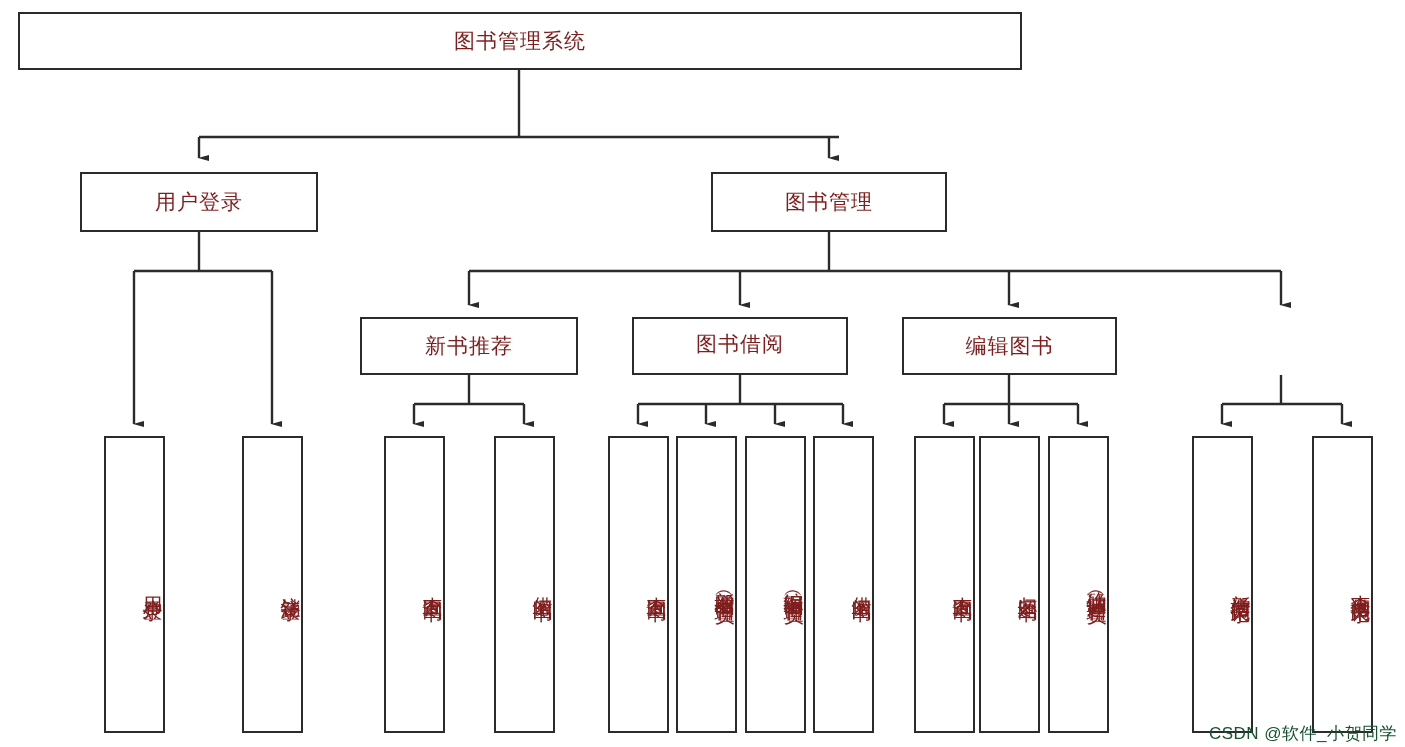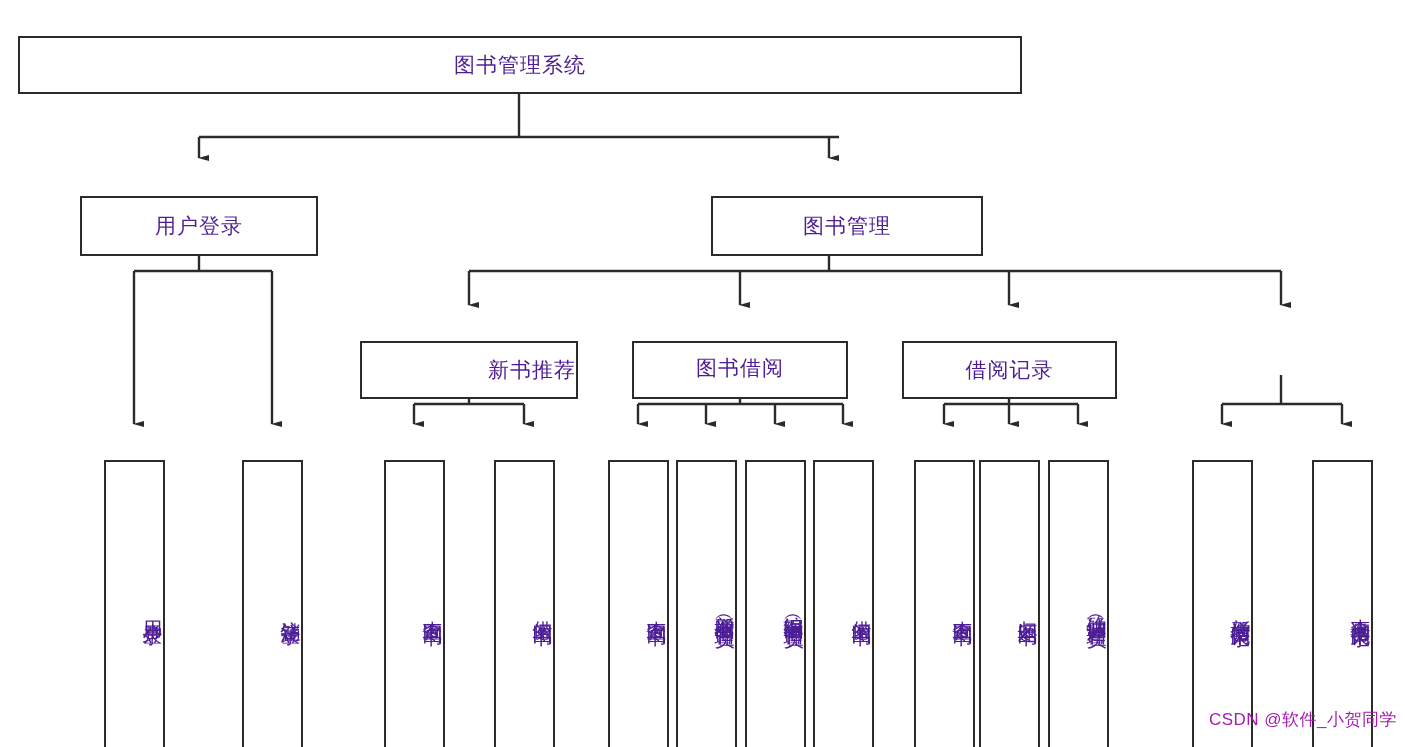--- a/index.html
+++ b/index.html
@@ -23,24 +23,23 @@
     pointer-events:none;
   }
   .node{
     position:absolute;
     box-sizing:border-box;
     background:#ffffff;
     border:2px solid #2b2b2b;
     display:flex;
     align-items:center;
     justify-content:center;
-    color:#4c1d95;
+    color:#7f1d1d;
     line-height:1.12;
     text-align:center;
-    margin-top:24px;
   }
   .node.h{
     font-size:21px;
     letter-spacing:1px;
   }
   .node.v{
     font-size:20px;
     letter-spacing:2px;
     writing-mode:vertical-rl;
     text-orientation:upright;
@@ -51,23 +50,23 @@
   .node.v .vtext{
     writing-mode:vertical-rl;
     text-orientation:upright;
     white-space:nowrap;
     line-height:1.05;
   }
   .node .htext{white-space:nowrap;}
   #watermark{
     position:absolute;
     right:8px;
-    bottom:16px;
+    bottom:2px;
     font-size:17px;
-    color:#a21caf;
+    color:#14532d;
     letter-spacing:0.5px;
     white-space:nowrap;
     font-family:"Liberation Sans","DejaVu Sans",sans-serif;
   }
 </style>
 </head>
 <body>
 
 <div id="canvas">
 
@@ -121,32 +120,32 @@
     </g>
   </svg>
 
   <div class="node h" style="left:18px; top:12px; width:1004px; height:58px;">
     <span class="htext">图书管理系统</span>
   </div>
 
   <div class="node h" style="left:80px; top:172px; width:238px; height:60px;">
     <span class="htext">用户登录</span>
   </div>
-  <div class="node h" style="left:711px; top:172px; width:272px; height:60px;">
+  <div class="node h" style="left:711px; top:172px; width:236px; height:60px;">
     <span class="htext">图书管理</span>
   </div>
 
-  <div class="node h" style="left:360px; top:317px; width:218px; height:58px;justify-content:flex-end;">
+  <div class="node h" style="left:360px; top:317px; width:218px; height:58px;">
     <span class="htext">新书推荐</span>
   </div>
   <div class="node h" style="left:632px; top:317px; width:216px; height:58px;font-family:Liberation Mono, monospace;">
     <span class="htext">图书借阅</span>
   </div>
   <div class="node h" style="left:902px; top:317px; width:215px; height:58px;">
-    <span class="htext">借阅记录</span>
+    <span class="htext">编辑图书</span>
   </div>
 
   <div class="node v" style="left:104px; top:436px; width:61px; height:297px;">
     <span class="vtext">用户登录</span>
   </div>
   <div class="node v" style="left:242px; top:436px; width:61px; height:297px;">
     <span class="vtext">注销登录</span>
   </div>
 
   <div class="node v" style="left:384px; top:436px; width:61px; height:297px;">

